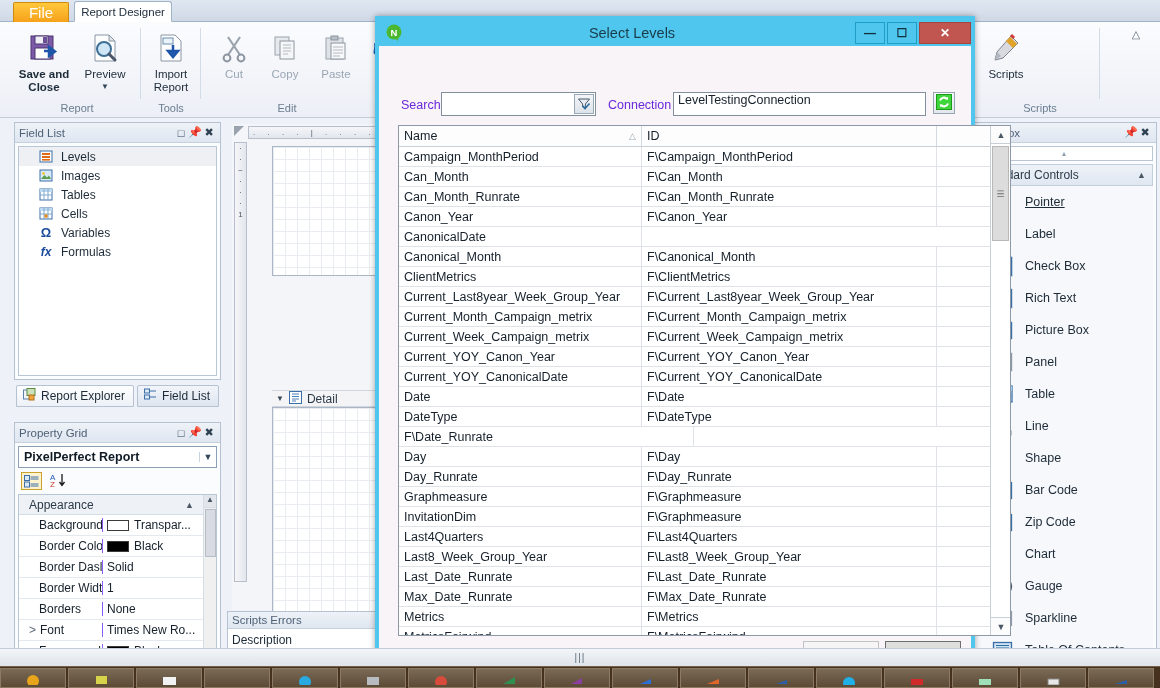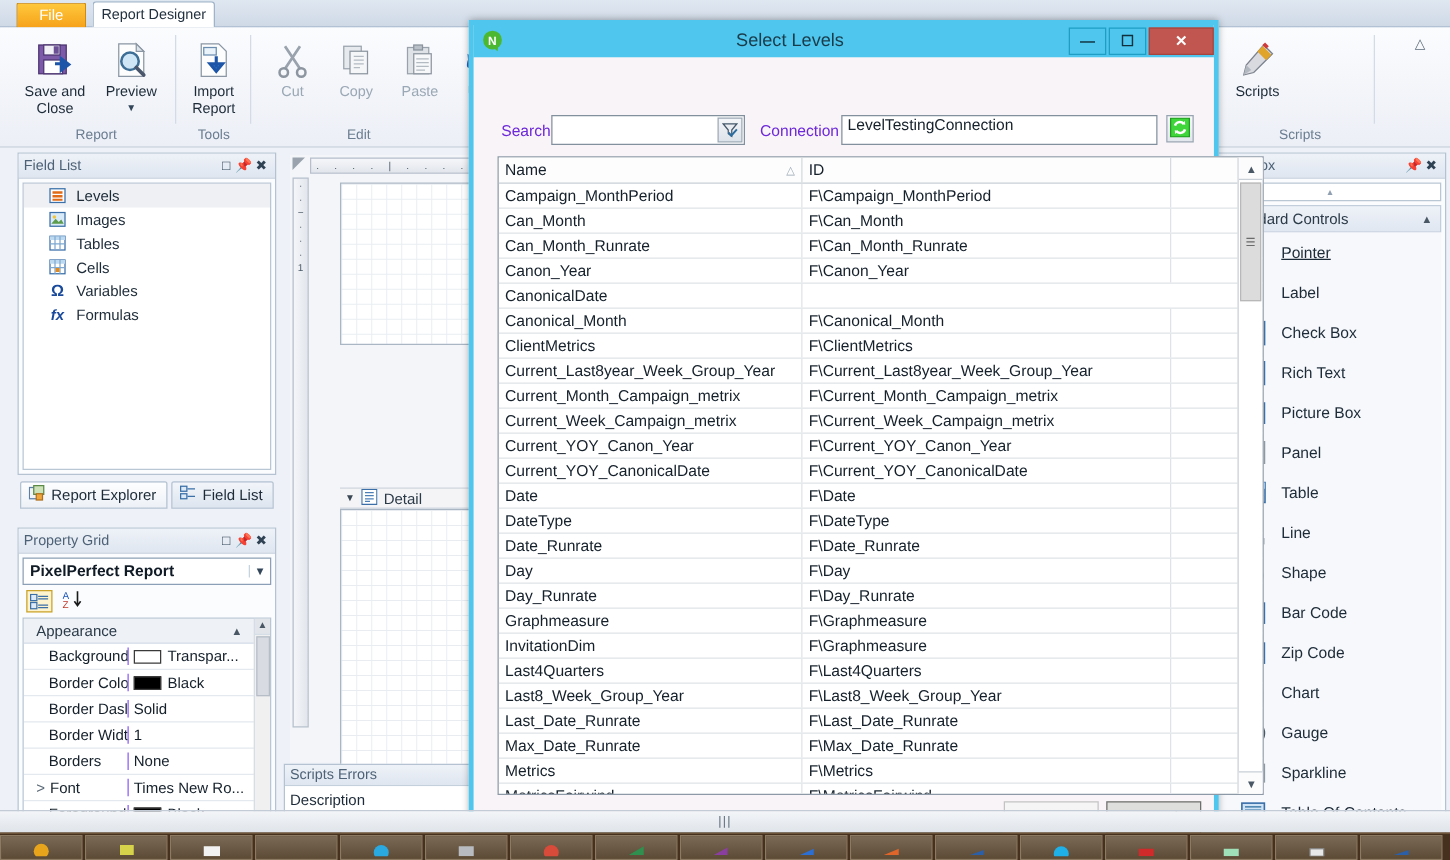--- a/index.html
+++ b/index.html
@@ -19,21 +19,21 @@
     background: linear-gradient(#fdfdfe, #eef1f7);
     border-bottom: 1px solid #c2cdd8;
   }
   .tabstrip { position: absolute; left: 0; top: 0; height: 22px; width: 1160px;
     background: linear-gradient(#dfe7f1,#cfd9e6); border-bottom: 1px solid #9fb3c9; }
   .tab-file {
     position: absolute; left: 13px; top: 2px; width: 56px; height: 20px;
     background: linear-gradient(#ffc83c,#f6a21a);
     border: 1px solid #d08a0c; border-bottom: none;
     border-radius: 2px 2px 0 0;
-    color: #fff; text-align: center; line-height: 19px; font-size: 12px;
+    color: #fff; text-align: center; line-height: 19px; font-size: 15px;
     cursor: default;
   }
   .tab-designer {
     position: absolute; left: 74px; top: 1px; width: 98px; height: 21px;
     background: #ffffff; border: 1px solid #9fb3c9; border-bottom: 1px solid #ffffff;
     border-radius: 3px 3px 0 0;
     color: #22313f; text-align: center; line-height: 20px; font-size: 11.5px;
     cursor: default;
   }
   .ribbon-body { position: absolute; left: 0; top: 22px; width: 1160px; height: 95px;
@@ -170,21 +170,21 @@
 <div id="root">
 
   <div class="ribbon-bar">
     <div class="tabstrip">
       <div class="tab-file">File</div>
       <div class="tab-designer">Report Designer</div>
     </div>
     <div class="ribbon-body">
 
       <div class="rgroup" style="left:13px; width:128px;">
-        <div class="rbtn" style="left:2px;">
+        <div class="rbtn" style="left:2px;font-weight:bold;">
           <div class="ico">
             <svg width="34" height="34" viewBox="0 0 34 34">
               <rect x="4" y="5" width="22" height="23" fill="#7c5aa8" stroke="#4b3470"></rect>
               <rect x="8" y="5" width="13" height="8" fill="#efeff5" stroke="#4b3470"></rect>
               <rect x="16" y="6" width="4" height="6" fill="#6a4f94"></rect>
               <rect x="8" y="17" width="15" height="11" fill="#fff" stroke="#4b3470"></rect>
               <path d="M17 20 h9 M22 16 l6 4.5 -6 4.5 z" stroke="#1d56a8" stroke-width="2.5" fill="#1d56a8"></path>
             </svg>
           </div>
           <div class="lbl">Save and</div>
@@ -783,21 +783,20 @@
             </div>
             <div class="grow">
               <div class="c cn">Date</div>
               <div class="c ci">F\Date</div>
             </div>
             <div class="grow">
               <div class="c cn">DateType</div>
               <div class="c ci">F\DateType</div>
             </div>
             <div class="grow">
-              <div class="c cn">Date_Runrate</div>
               <div class="c ci">F\Date_Runrate</div>
             </div>
             <div class="grow">
               <div class="c cn">Day</div>
               <div class="c ci">F\Day</div>
             </div>
             <div class="grow">
               <div class="c cn">Day_Runrate</div>
               <div class="c ci">F\Day_Runrate</div>
             </div>

